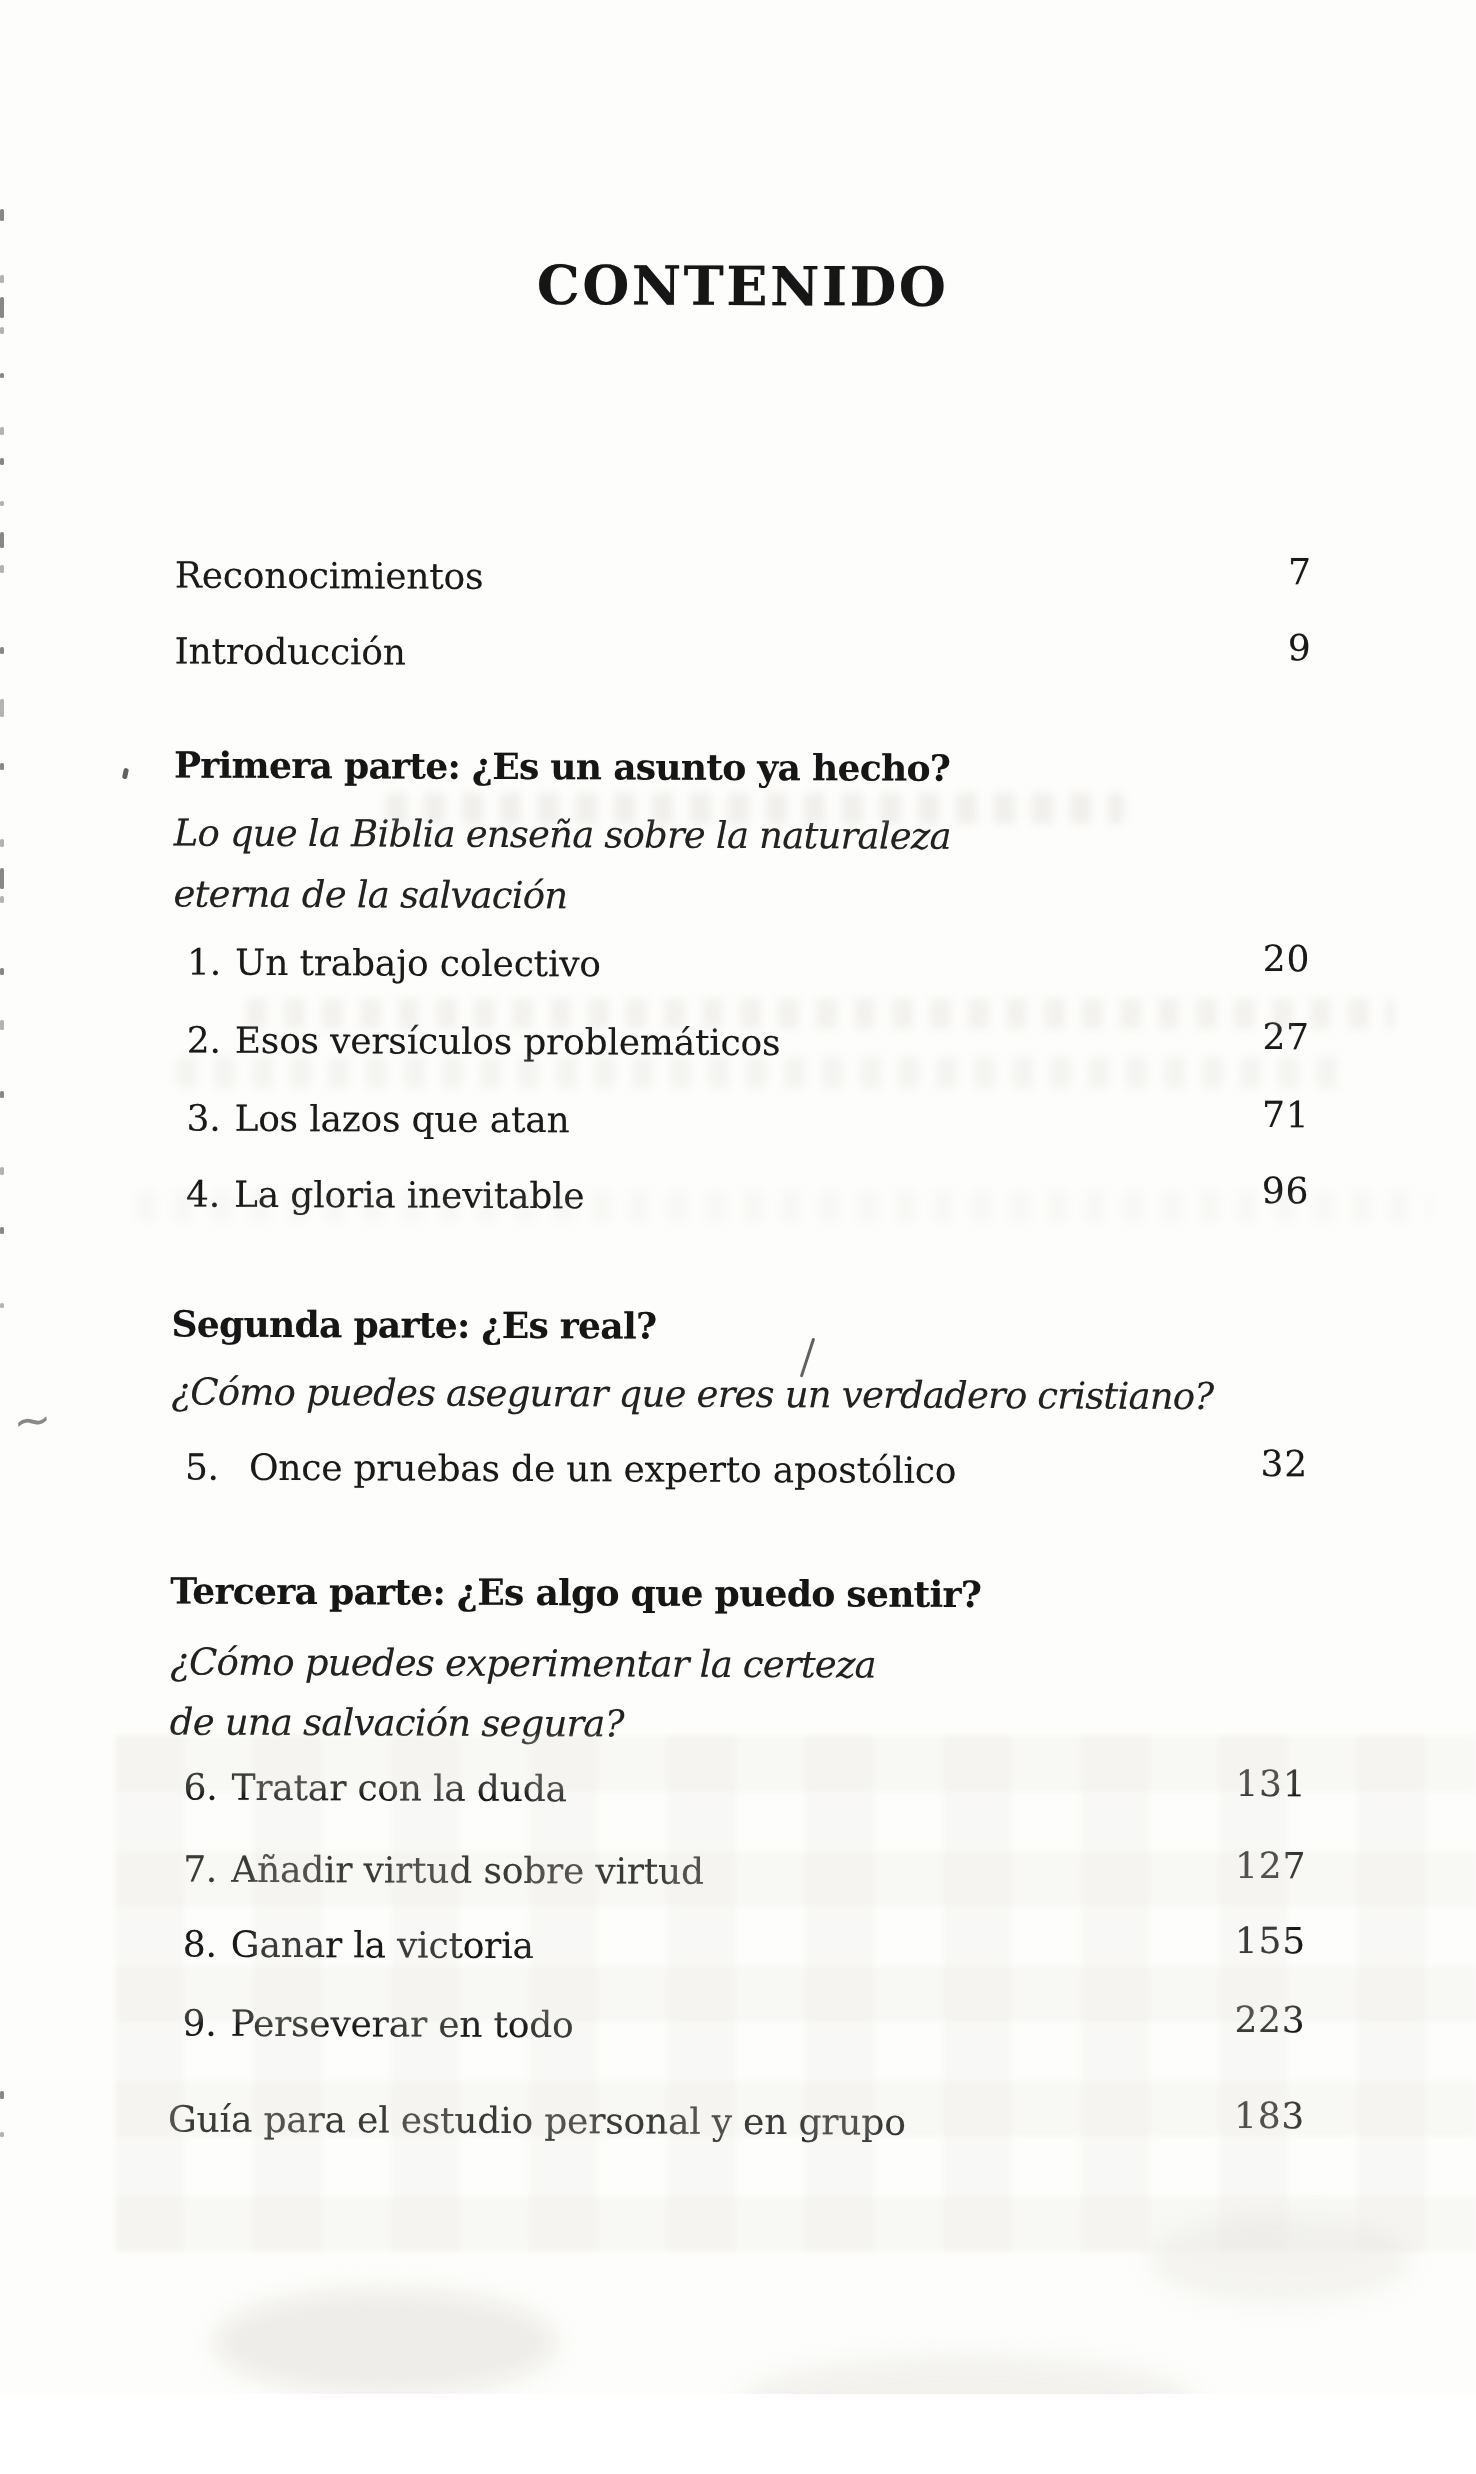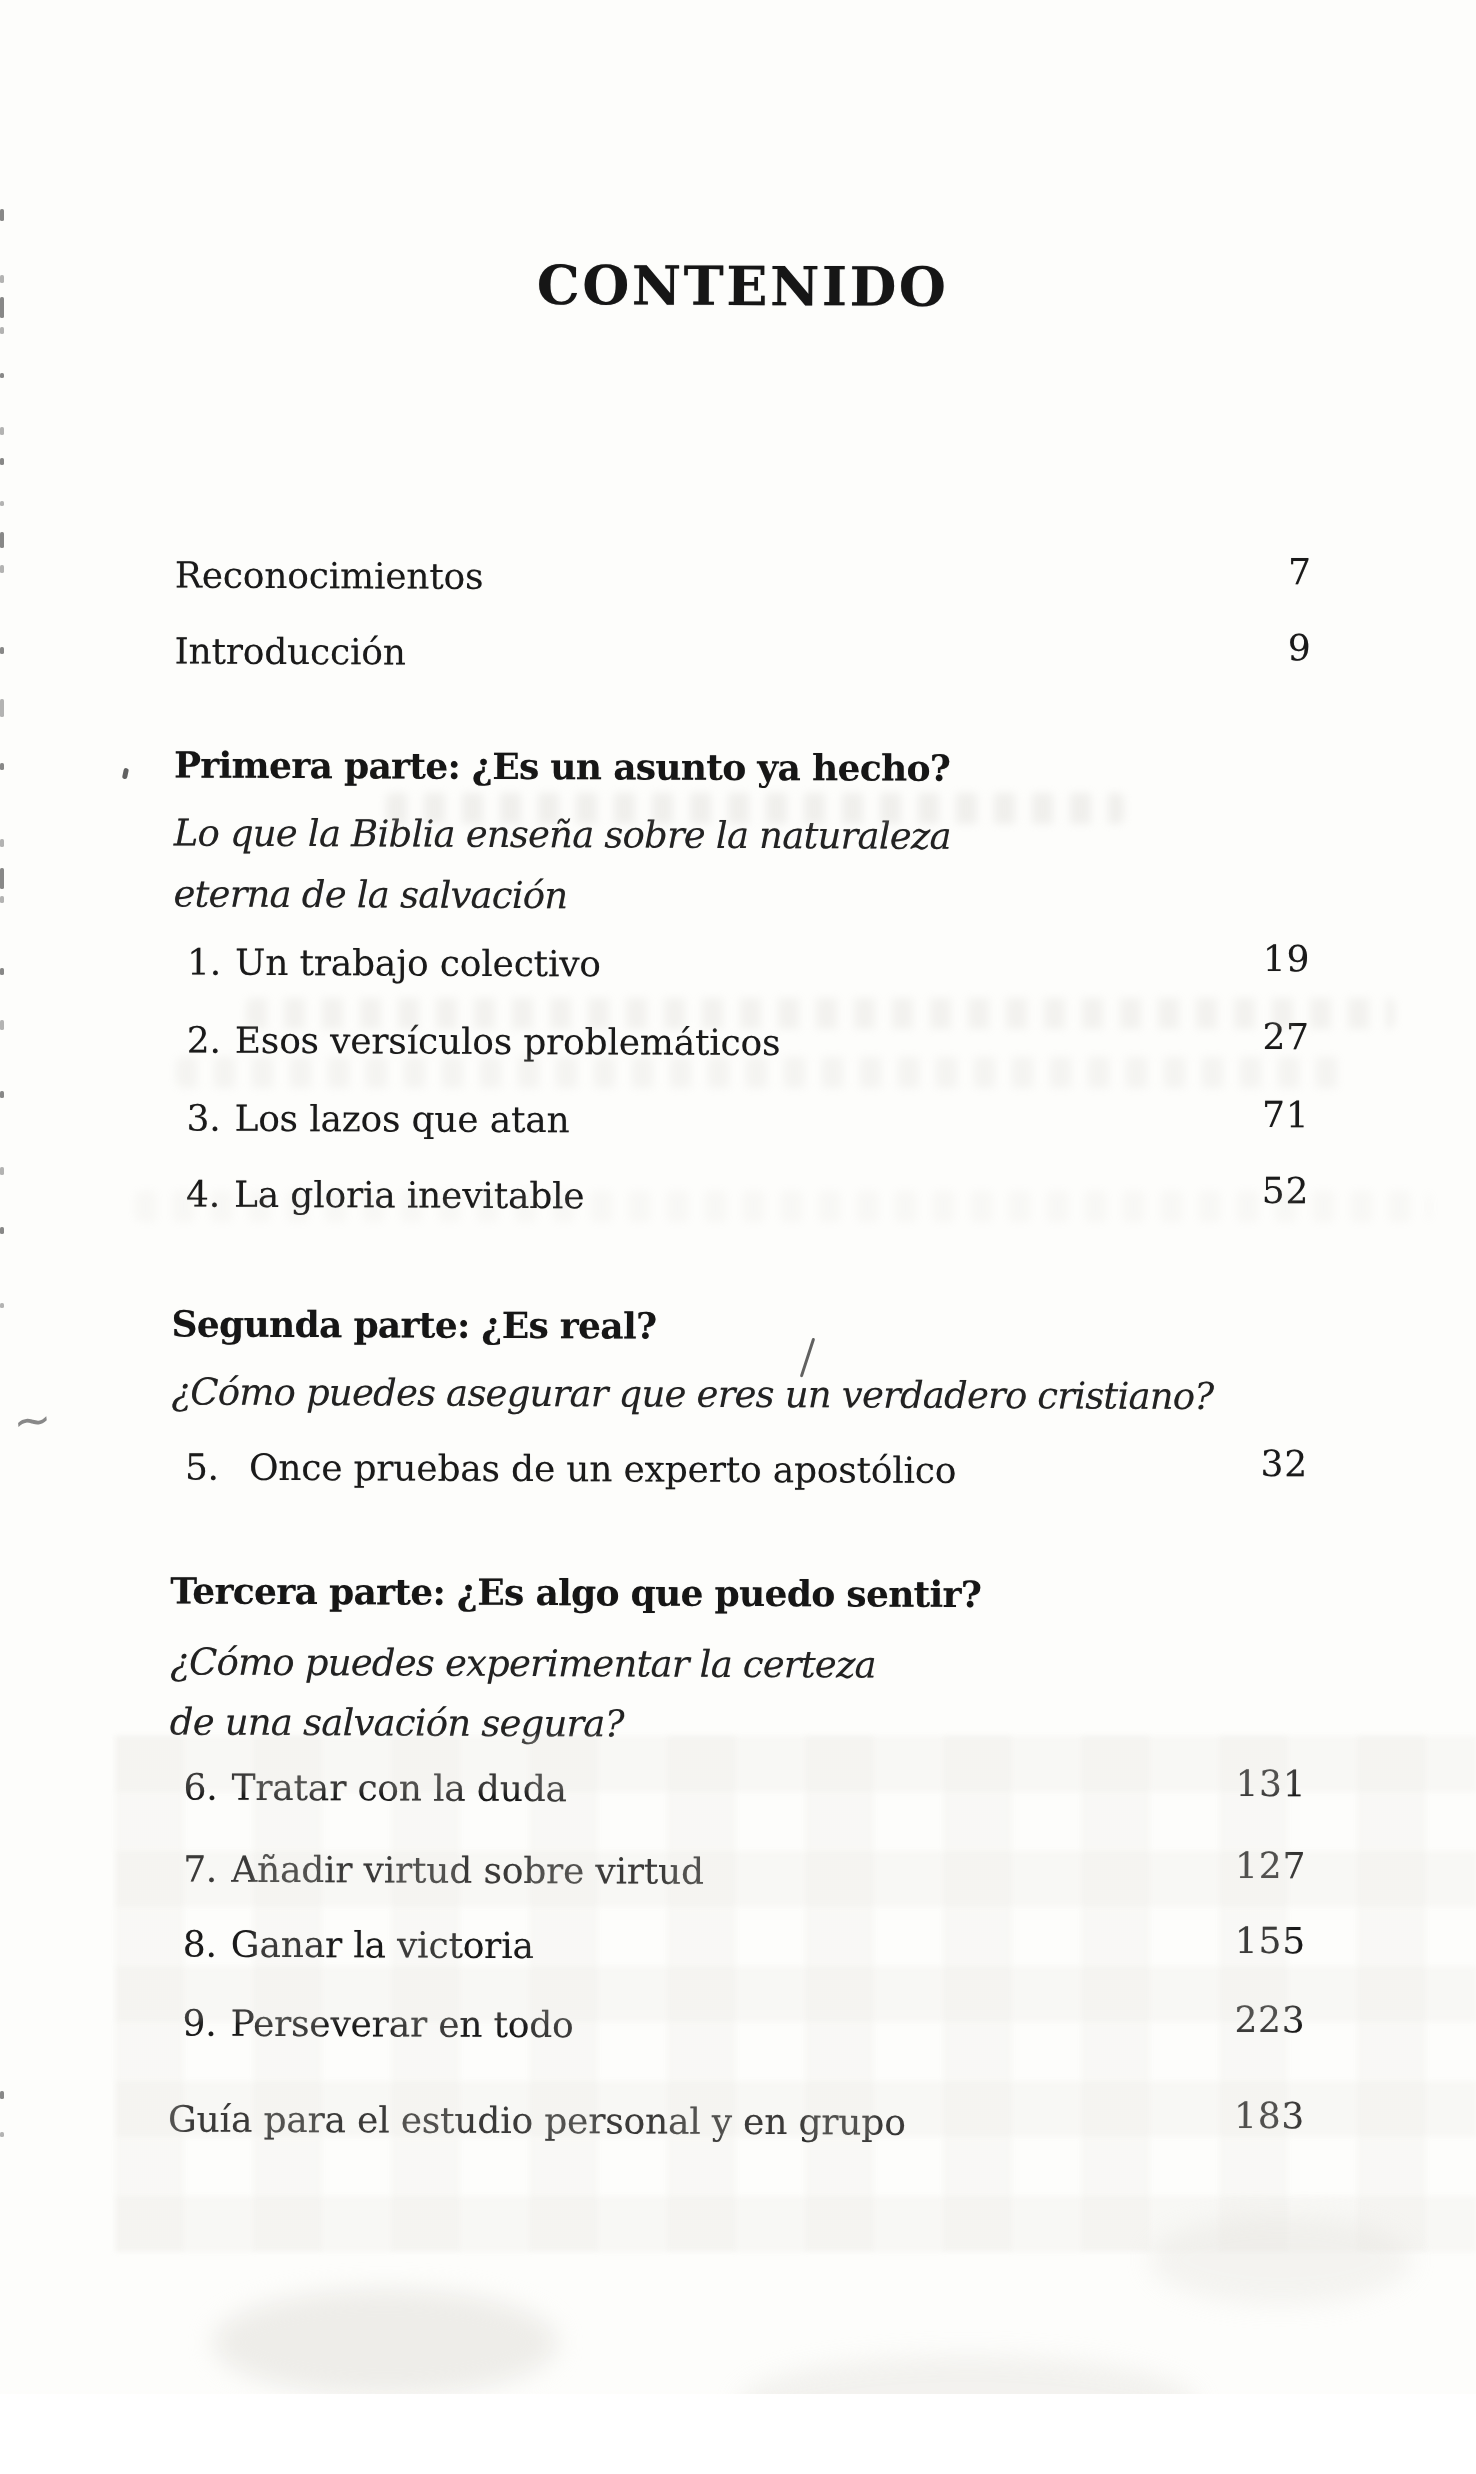--- a/index.html
+++ b/index.html
@@ -82,42 +82,42 @@
           <span class="lbl">Lo que la Biblia enseña sobre la naturaleza</span>
         </div>
         <div class="row sub" style="top: 876px;">
           <span class="lbl">eterna de la salvación</span>
         </div>
         <div class="row ch" style="top: 945px;">
           <span class="left">
             <span class="num">1.</span>
             <span class="lbl">Un trabajo colectivo</span>
           </span>
-          <span class="pg">19</span>
+          <span class="pg">20</span>
         </div>
         <div class="row ch" style="top: 1023px;">
           <span class="left">
             <span class="num">2.</span>
             <span class="lbl">Esos versículos problemáticos</span>
           </span>
           <span class="pg">27</span>
         </div>
         <div class="row ch" style="top: 1101px;">
           <span class="left">
             <span class="num">3.</span>
             <span class="lbl">Los lazos que atan</span>
           </span>
           <span class="pg">71</span>
         </div>
         <div class="row ch" style="top: 1177px;">
           <span class="left">
             <span class="num">4.</span>
             <span class="lbl">La gloria inevitable</span>
           </span>
-          <span class="pg">52</span>
+          <span class="pg">96</span>
         </div>
         <div class="row part" style="top: 1306px;">
           <span class="lbl">Segunda parte: ¿Es real?</span>
         </div>
         <div class="row sub" style="top: 1374px;">
           <span class="lbl">¿Cómo puedes asegurar que eres un verdadero cristiano?</span>
         </div>
         <div class="row ch wide" style="top: 1450px;">
           <span class="left">
             <span class="num">5.</span>

